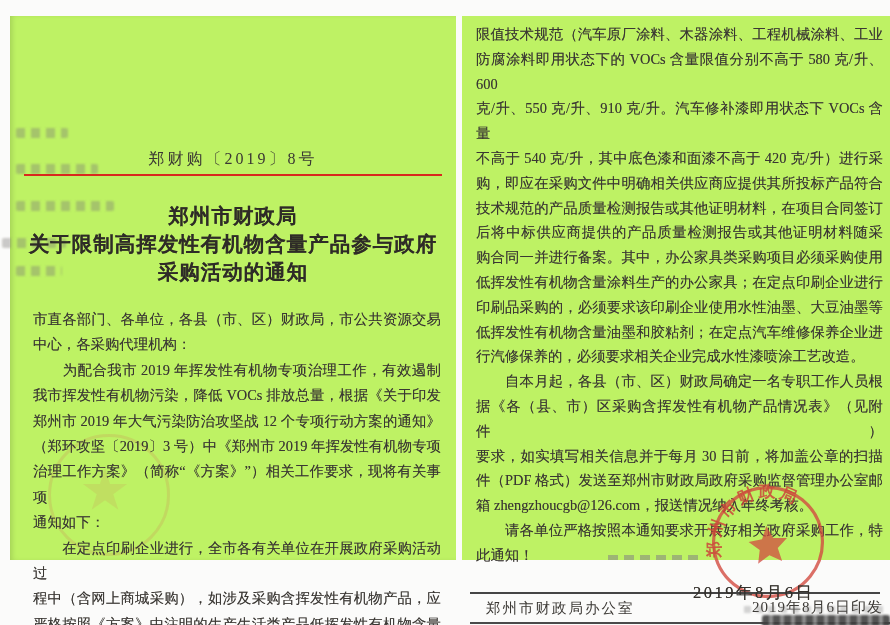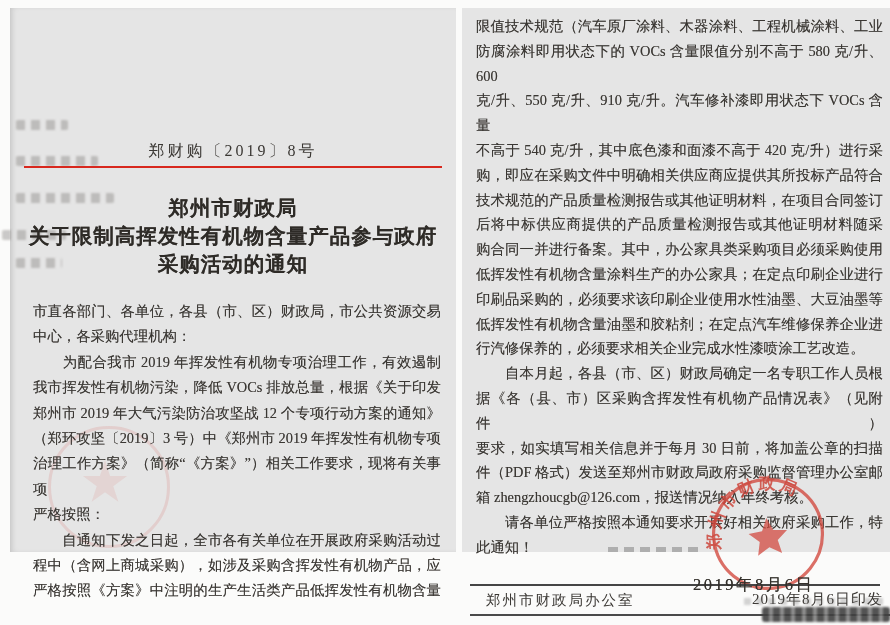--- a/index.html
+++ b/index.html
@@ -2,21 +2,21 @@
 <html><head>
 <meta charset="utf-8">
 <style>
   html,body{margin:0;padding:0;}
   body{
     width:890px;height:625px;overflow:hidden;position:relative;
     background:#fbfbfa;
     font-family:"Liberation Serif","DejaVu Serif",serif;
     color:#35322e;
   }
-  .page{position:absolute;top:8px;height:544px;background:#e5e5e5;}
+  .page{position:absolute;top:16px;height:544px;background:#bef264;}
   #page-left{left:10px;width:446px;box-shadow:inset 4px 0 6px -3px rgba(0,0,0,.18);}
   #page-right{left:462px;width:428px;}
 
   
   .header-title{
     position:absolute;top:44px;left:0;width:100%;text-align:center;
     font-size:43px;font-weight:bold;color:#dd2a20;letter-spacing:5px;
     text-shadow:0 0 1px rgba(221,42,32,.5);white-space:nowrap;
   }
   .doc-number{
@@ -111,22 +111,22 @@
   </div>
 
   <div class="body-block" id="left-body">
     <div class="bl jf">市直各部门、各单位，各县（市、区）财政局，市公共资源交易</div>
     <div class="bl">中心，各采购代理机构：</div>
     <div class="bl jf">　　为配合我市 2019 年挥发性有机物专项治理工作，有效遏制</div>
     <div class="bl jf">我市挥发性有机物污染，降低 VOCs 排放总量，根据《关于印发</div>
     <div class="bl jf">郑州市 2019 年大气污染防治攻坚战 12 个专项行动方案的通知》</div>
     <div class="bl jf">（郑环攻坚〔2019〕3 号）中《郑州市 2019 年挥发性有机物专项</div>
     <div class="bl jf">治理工作方案》（简称“《方案》”）相关工作要求，现将有关事项</div>
-    <div class="bl">严格按照：</div>
-    <div class="bl jf">　　自通知下发之日起，全市各有关单位在开展政府采购活动过</div>
+    <div class="bl">通知如下：</div>
+    <div class="bl jf">　　在定点印刷企业进行，全市各有关单位在开展政府采购活动过</div>
     <div class="bl jf">程中（含网上商城采购），如涉及采购含挥发性有机物产品，应</div>
     <div class="bl jf">严格按照《方案》中注明的生产生活类产品低挥发性有机物含量</div>
   </div>
 </div>
 
 <div class="page" id="page-right">
   <div class="body-block" id="right-body">
     <div class="bl jf">限值技术规范（汽车原厂涂料、木器涂料、工程机械涂料、工业</div>
     <div class="bl jf">防腐涂料即用状态下的 VOCs 含量限值分别不高于 580 克/升、600</div>
     <div class="bl jf">克/升、550 克/升、910 克/升。汽车修补漆即用状态下 VOCs 含量</div>

